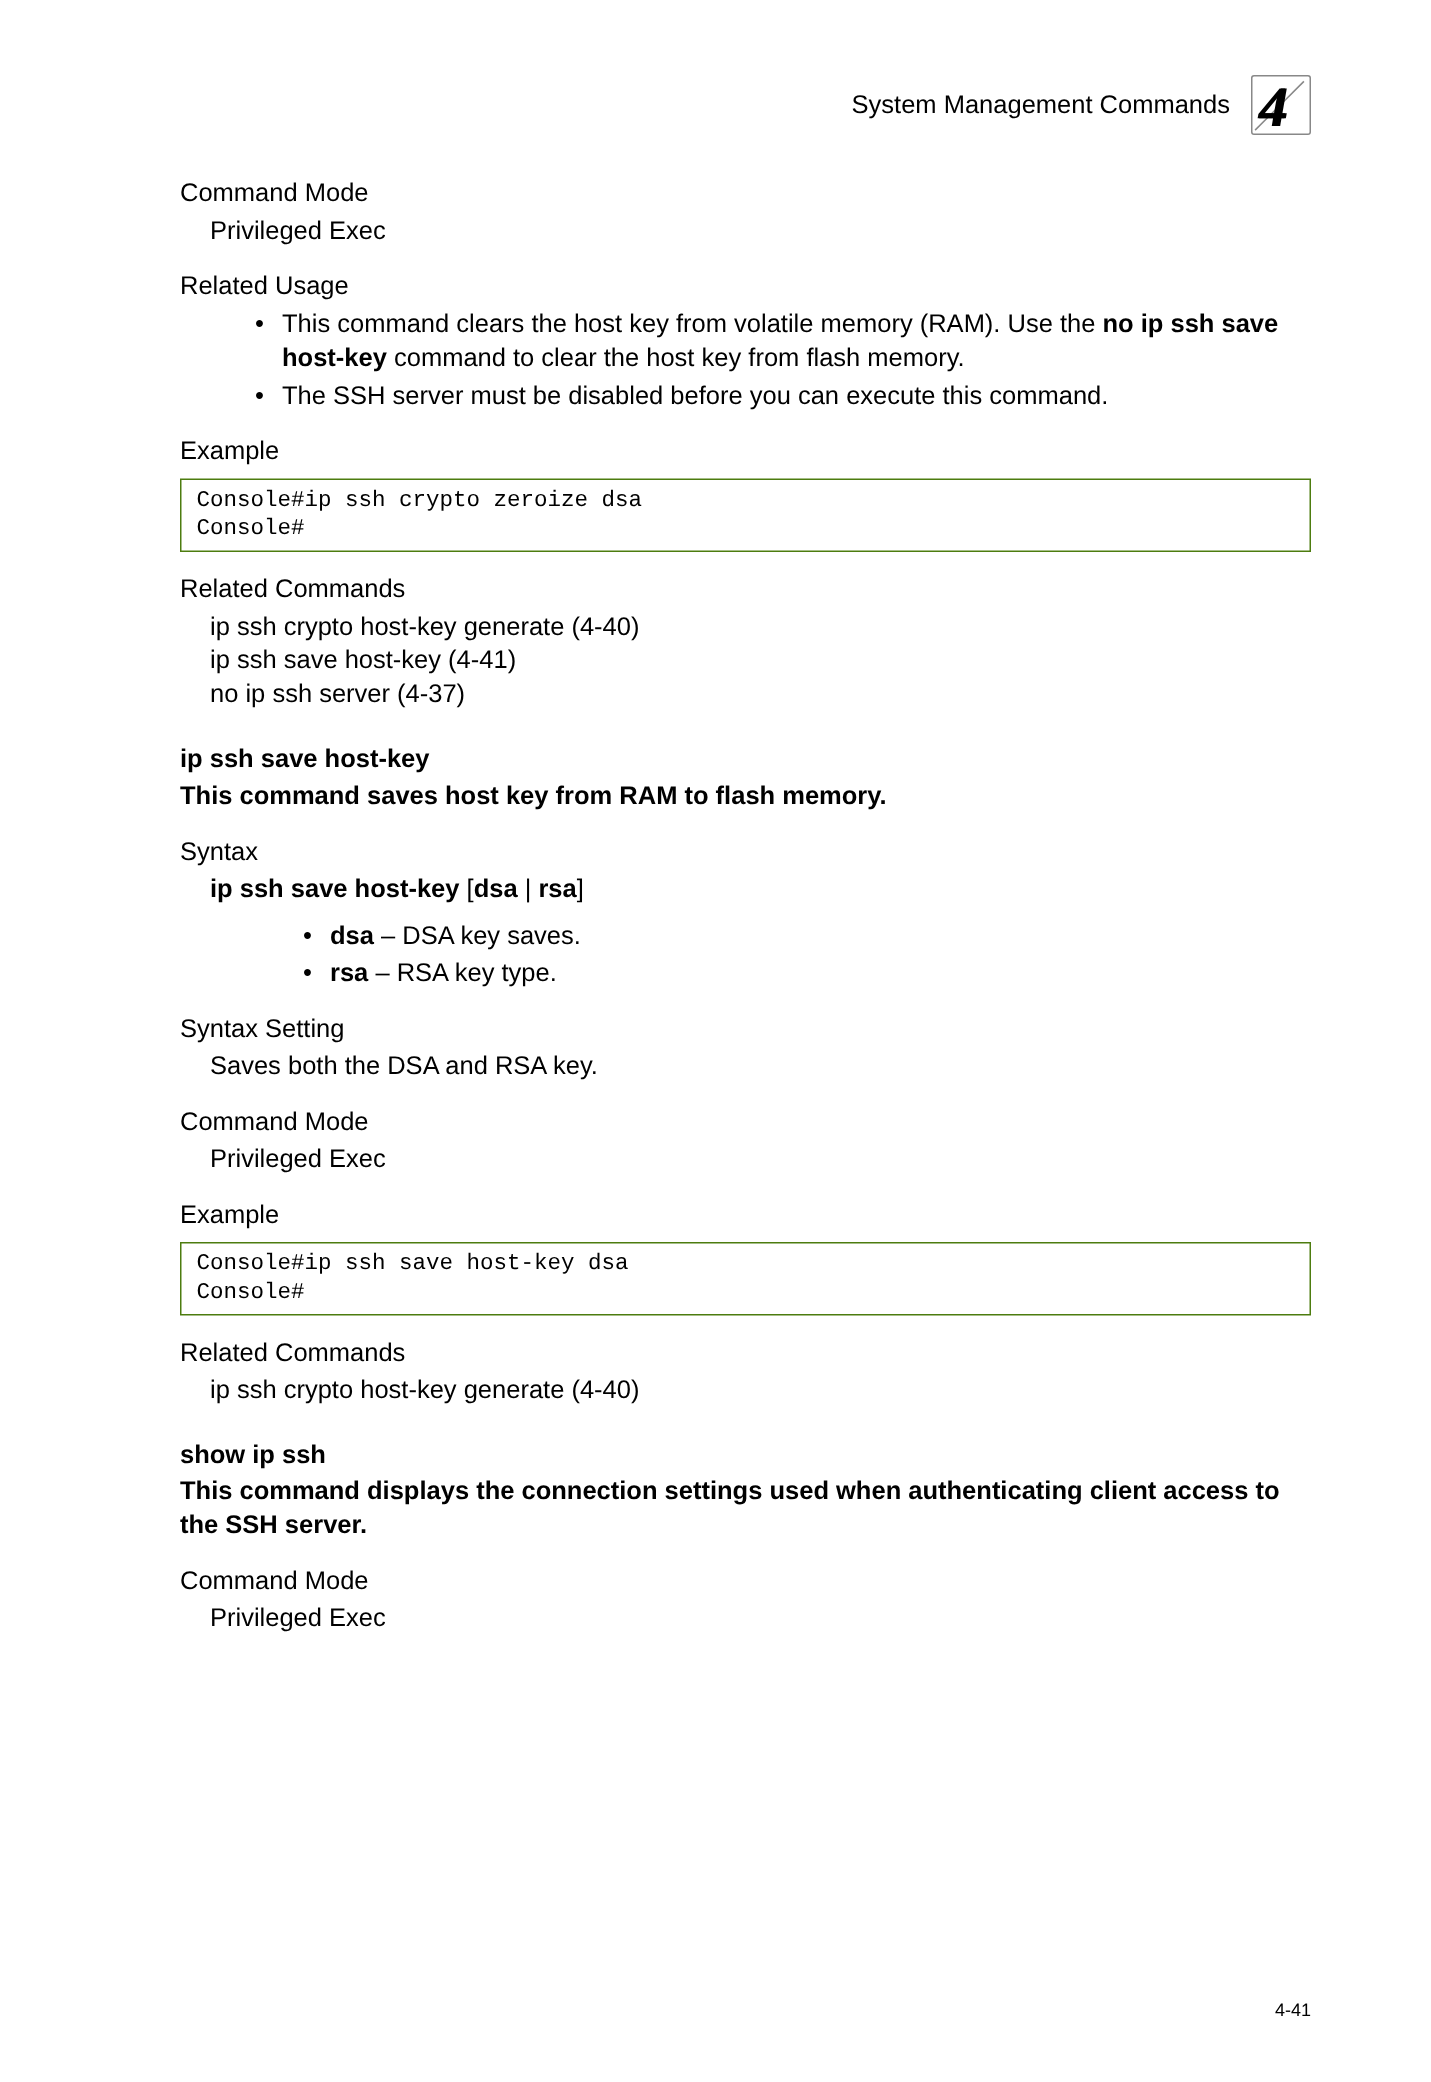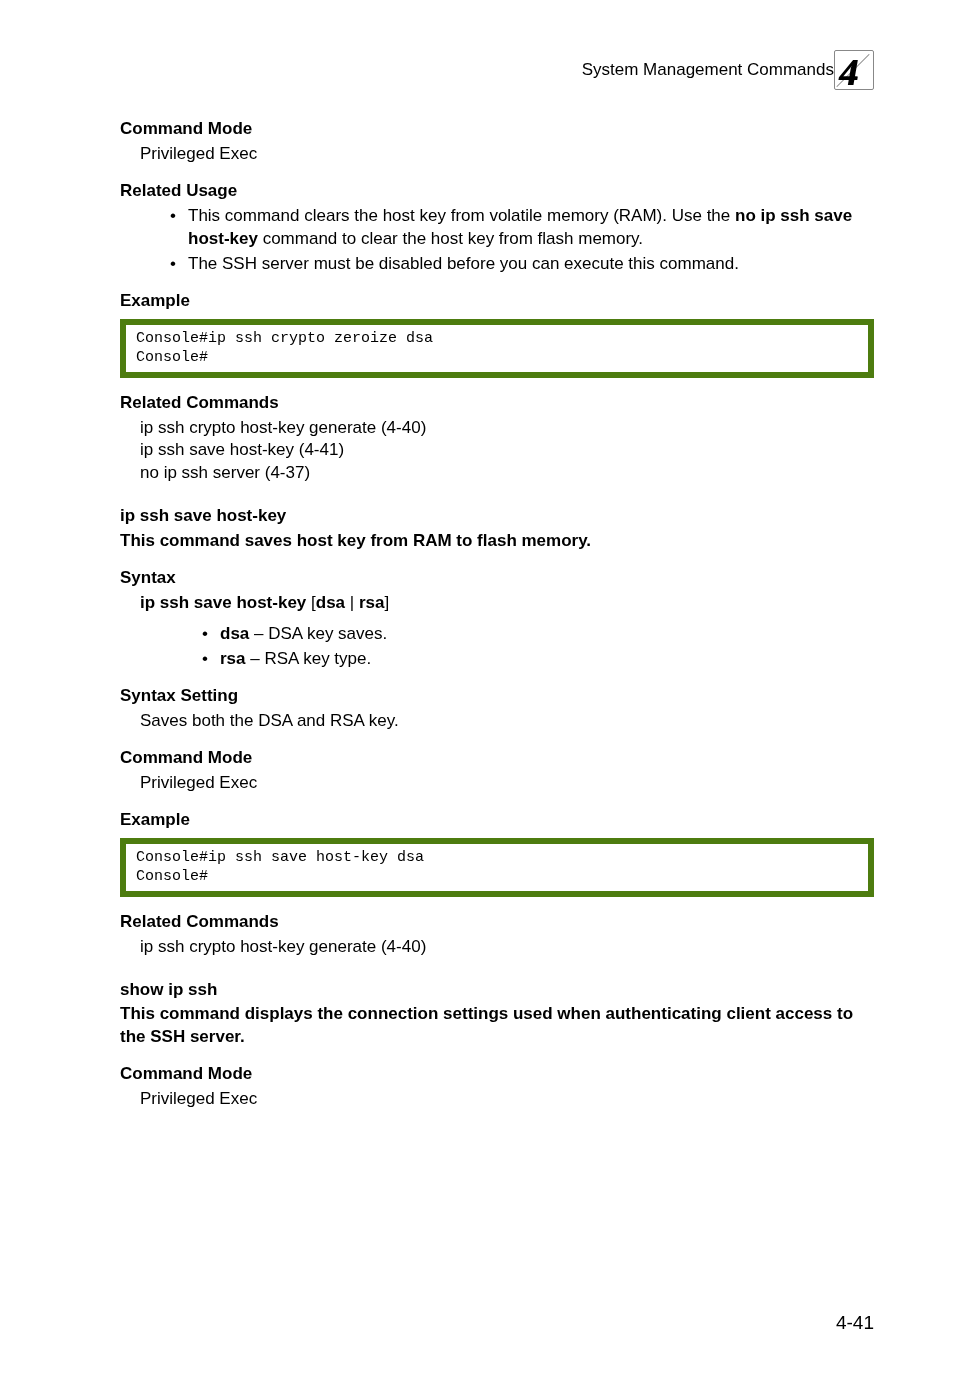--- a/index.html
+++ b/index.html
@@ -11,20 +11,21 @@
     color: #000;
     position: relative;
     padding: 50px 80px 60px 120px;
     font-size: 17px;
     line-height: 1.35;
   }
   .header-row {
     display: flex;
     justify-content: flex-end;
     align-items: center;
+    gap: 14px;
     margin-bottom: 28px;
   }
   .header-title {
     font-size: 17px;
   }
   .chapter-icon {
     width: 40px;
     height: 40px;
     position: relative;
     border: 1px solid #888;
@@ -43,21 +44,21 @@
     position: absolute;
     font-family: "Times New Roman", serif;
     font-weight: bold;
     font-style: italic;
     font-size: 38px;
     left: 4px;
     top: -4px;
     text-shadow: 1px 0 0 #000;
   }
   .section-hdr {
-    font-weight: bold;
+    font-weight: normal;
     margin-top: 14px;
     margin-bottom: 2px;
   }
   .indent {
     margin-left: 20px;
   }
   .block { margin-bottom: 8px; }
   ul.bullets {
     list-style: none;
     margin-left: 46px;
@@ -67,40 +68,40 @@
     padding-left: 22px;
     margin-bottom: 2px;
   }
   ul.bullets li::before {
     content: "•";
     position: absolute;
     left: 4px;
     top: 0;
   }
   .code-box {
-    border: 6px solid #4d7c0f;
+    border: 1px solid #4d7c0f;
     font-family: "Courier New", monospace;
     font-size: 15px;
     padding: 4px 10px;
     margin: 6px 0 10px 0;
     line-height: 1.3;
     white-space: pre;
   }
   .cmd-title {
     font-weight: bold;
     margin-top: 20px;
     margin-bottom: 2px;
   }
   .body-para { margin-bottom: 8px; font-weight: bold; }
   .bold { font-weight: bold; }
   .page-num {
     position: absolute;
-    bottom: 52px;
+    bottom: 40px;
     right: 80px;
-    font-size: 19px;
+    font-size: 12px;
   }
 </style>
 </head>
 <body>
 
 <div class="header-row">
   <div class="header-title">System Management Commands</div>
   <div class="chapter-icon">
     <div class="chapter-diag"></div>
     <div class="chapter-num">4</div>

